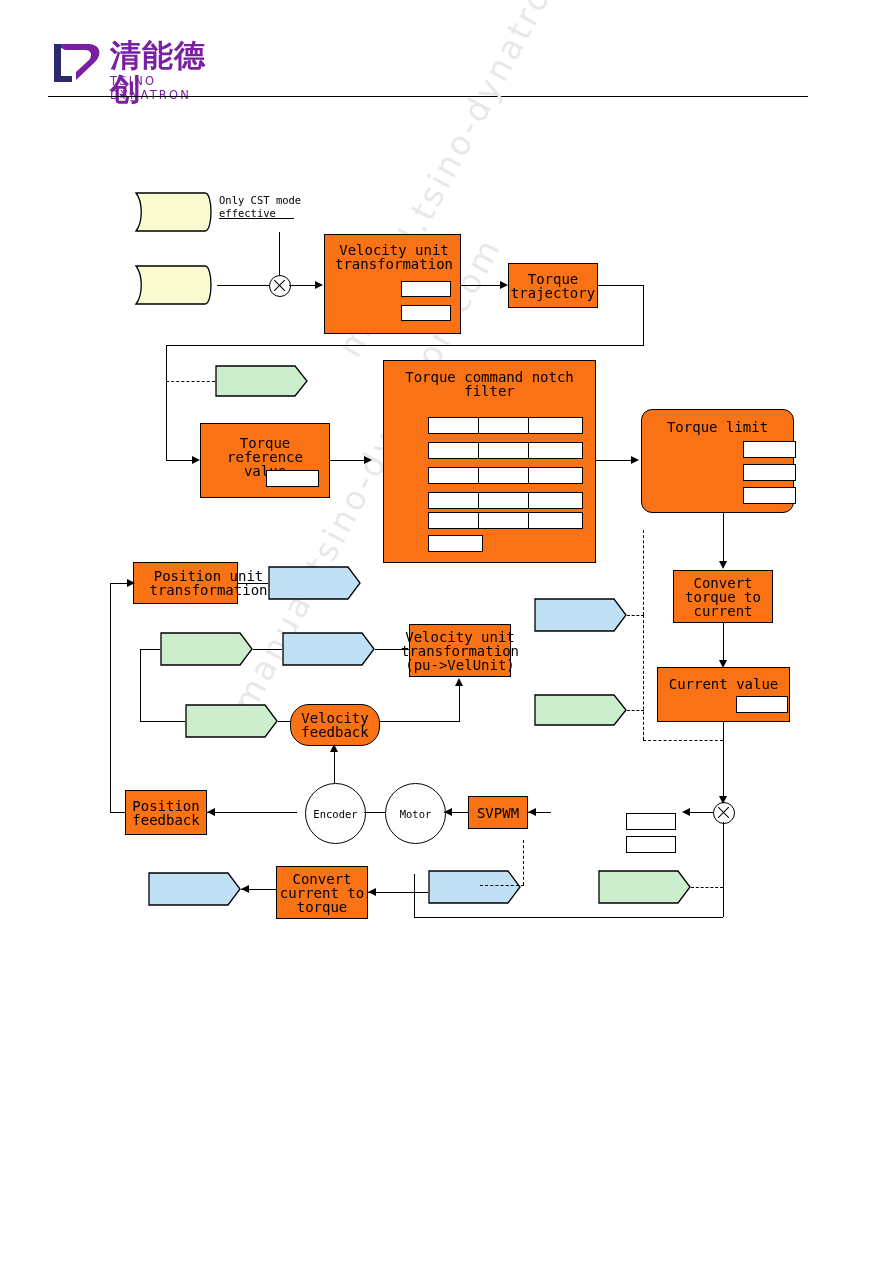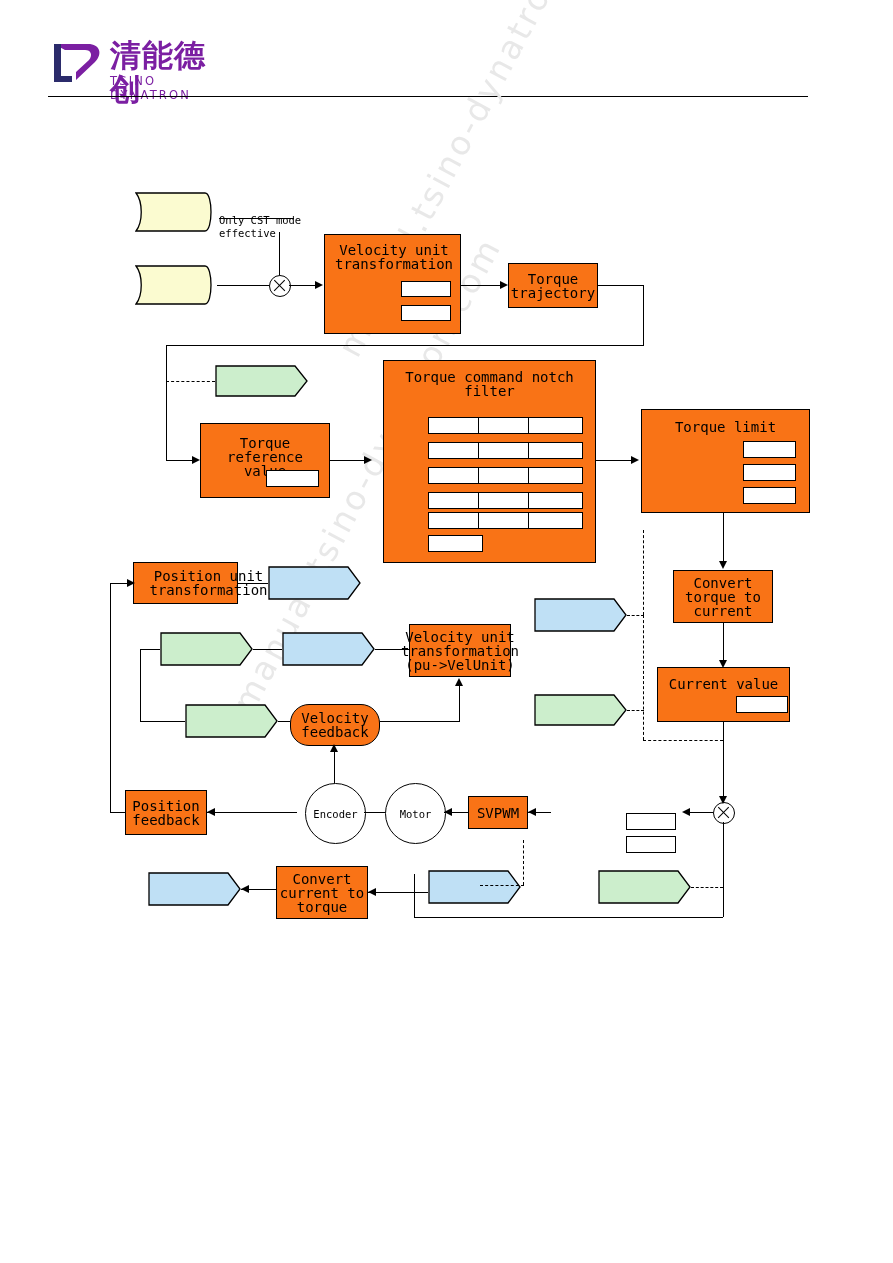--- a/index.html
+++ b/index.html
@@ -25,21 +25,21 @@
   .wm1{left:330px;top:345px;transform:rotate(-62deg);transform-origin:left top;white-space:nowrap;}
   .wm2{left:225px;top:700px;transform:rotate(-62deg);transform-origin:left top;white-space:nowrap;}
 
   
   .node{position:absolute;box-sizing:border-box;border:1.3px solid #000;background:#f97316;
         display:flex;align-items:center;justify-content:center;text-align:center;
         font-size:14px;line-height:14px;color:#000;white-space:pre-line;}
   .slot{position:absolute;box-sizing:border-box;border:1.1px solid #000;background:#fff;}
   .flag{position:absolute;}
   .flag svg{display:block;}
-  .lbl{position:absolute;font-size:10.5px;line-height:13px;color:#000;white-space:pre-line;margin-top:20px;}
+  .lbl{position:absolute;font-size:10.5px;line-height:13px;color:#000;white-space:pre-line;}
   .ln{position:absolute;background:#000;}
   .ln.h{height:1.2px;}
   .ln.v{width:1.2px;}
   .dln{position:absolute;}
   .dln.h{border-top:1.3px dashed #000;height:0;}
   .dln.v{border-left:1.3px dashed #000;width:0;}
   .sum{position:absolute;width:20px;height:20px;border:1.3px solid #000;border-radius:50%;background:#fff;}
   .sum::before,.sum::after{content:"";position:absolute;background:#000;}
   .sum::before{left:2.3px;top:8.6px;width:15px;height:1.2px;transform:rotate(45deg);}
   .sum::after{left:2.3px;top:8.6px;width:15px;height:1.2px;transform:rotate(-45deg);}
@@ -142,21 +142,21 @@
   <div class="slot" style="left:478px;top:492px;width:55px;height:17px;"></div>
   <div class="slot" style="left:528px;top:492px;width:55px;height:17px;"></div>
   <div class="slot" style="left:428px;top:512px;width:55px;height:17px;"></div>
   <div class="slot" style="left:478px;top:512px;width:55px;height:17px;"></div>
   <div class="slot" style="left:528px;top:512px;width:55px;height:17px;"></div>
   <div class="slot" style="left:428px;top:535px;width:55px;height:17px;"></div>
 
   <div class="ln h" style="left:596px;top:460px;width:35px;"></div>
   <div class="arrow ar-r" style="left:631px;top:455.5px;"></div>
 
-  <div class="node" style="left:641px;top:409px;width:169px;height:104px;align-items:flex-start;justify-content:center;padding-top:10px;">Torque limit</div>
+  <div class="node" style="left:641px;top:409px;width:153px;height:104px;align-items:flex-start;justify-content:center;padding-top:10px;border-radius:11px;">Torque limit</div>
   <div class="slot" style="left:743px;top:441px;width:53px;height:17px;"></div>
   <div class="slot" style="left:743px;top:464px;width:53px;height:17px;"></div>
   <div class="slot" style="left:743px;top:487px;width:53px;height:17px;"></div>
 
   <div class="ln v" style="left:723px;top:513px;height:48px;"></div>
   <div class="arrow ar-d" style="left:718.5px;top:561px;"></div>
 
   <div class="flag" style="left:534px;top:598px;">
     <svg width="93" height="34" viewBox="0 0 93 34">
       <path d="M1 1 L80 1 L92 17 L80 33 L1 33 Z" fill="#bfe0f5" stroke="#000" stroke-width="1.3"></path>

